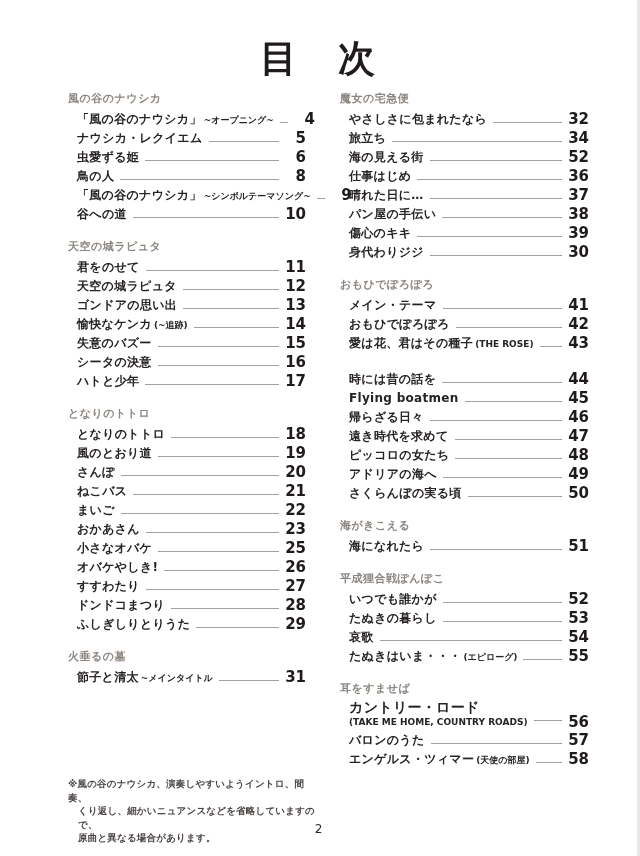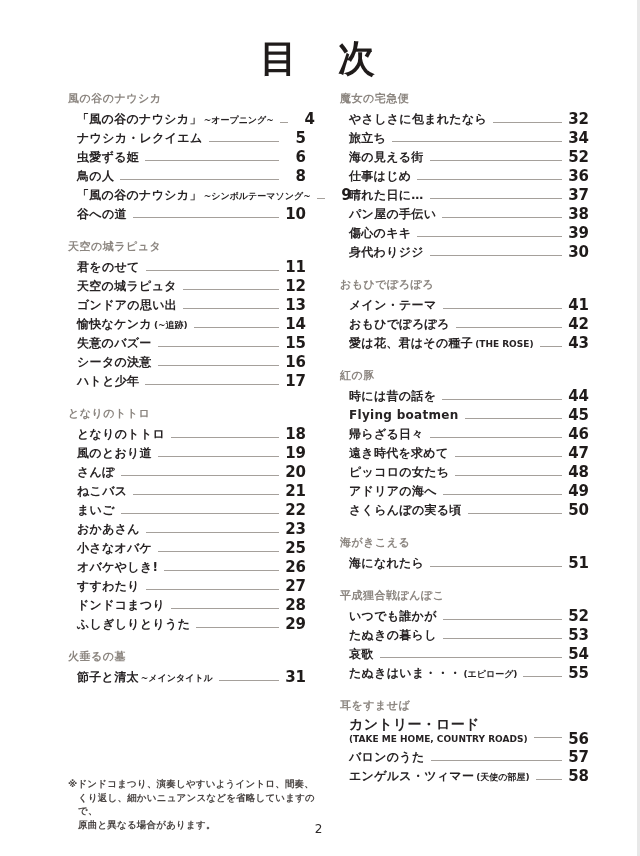--- a/index.html
+++ b/index.html
@@ -272,21 +272,20 @@
           <span class="entry-page">42</span>
         </div>
         <div class="entry">
           <span class="entry-title">愛は花、君はその種子</span>
           <span class="entry-note">(THE ROSE)</span>
           <span class="leader"></span>
           <span class="entry-page">43</span>
         </div>
       </div>
       <div class="section">
-        <div class="section-header">紅の豚</div>
         <div class="entry">
           <span class="entry-title">時には昔の話を</span>
           <span class="leader"></span>
           <span class="entry-page">44</span>
         </div>
         <div class="entry">
           <span class="entry-title">Flying boatmen</span>
           <span class="leader"></span>
           <span class="entry-page">45</span>
         </div>
@@ -363,18 +362,18 @@
         </div>
         <div class="entry">
           <span class="entry-title">エンゲルス・ツィマー</span>
           <span class="entry-note">(天使の部屋)</span>
           <span class="leader"></span>
           <span class="entry-page">58</span>
         </div>
       </div>
     </div>
   <div class="footnote">
-      <div class="fn-line">※ドンドコまつり、演奏しやすいようイントロ、間奏、</div>
+      <div class="fn-line">※風の谷のナウシカ、演奏しやすいようイントロ、間奏、</div>
       <div class="fn-line indent">くり返し、細かいニュアンスなどを省略していますので、</div>
       <div class="fn-line indent">原曲と異なる場合があります。</div>
     </div>
   <div class="folio">2</div>
 </div>
 
 </body></html>

